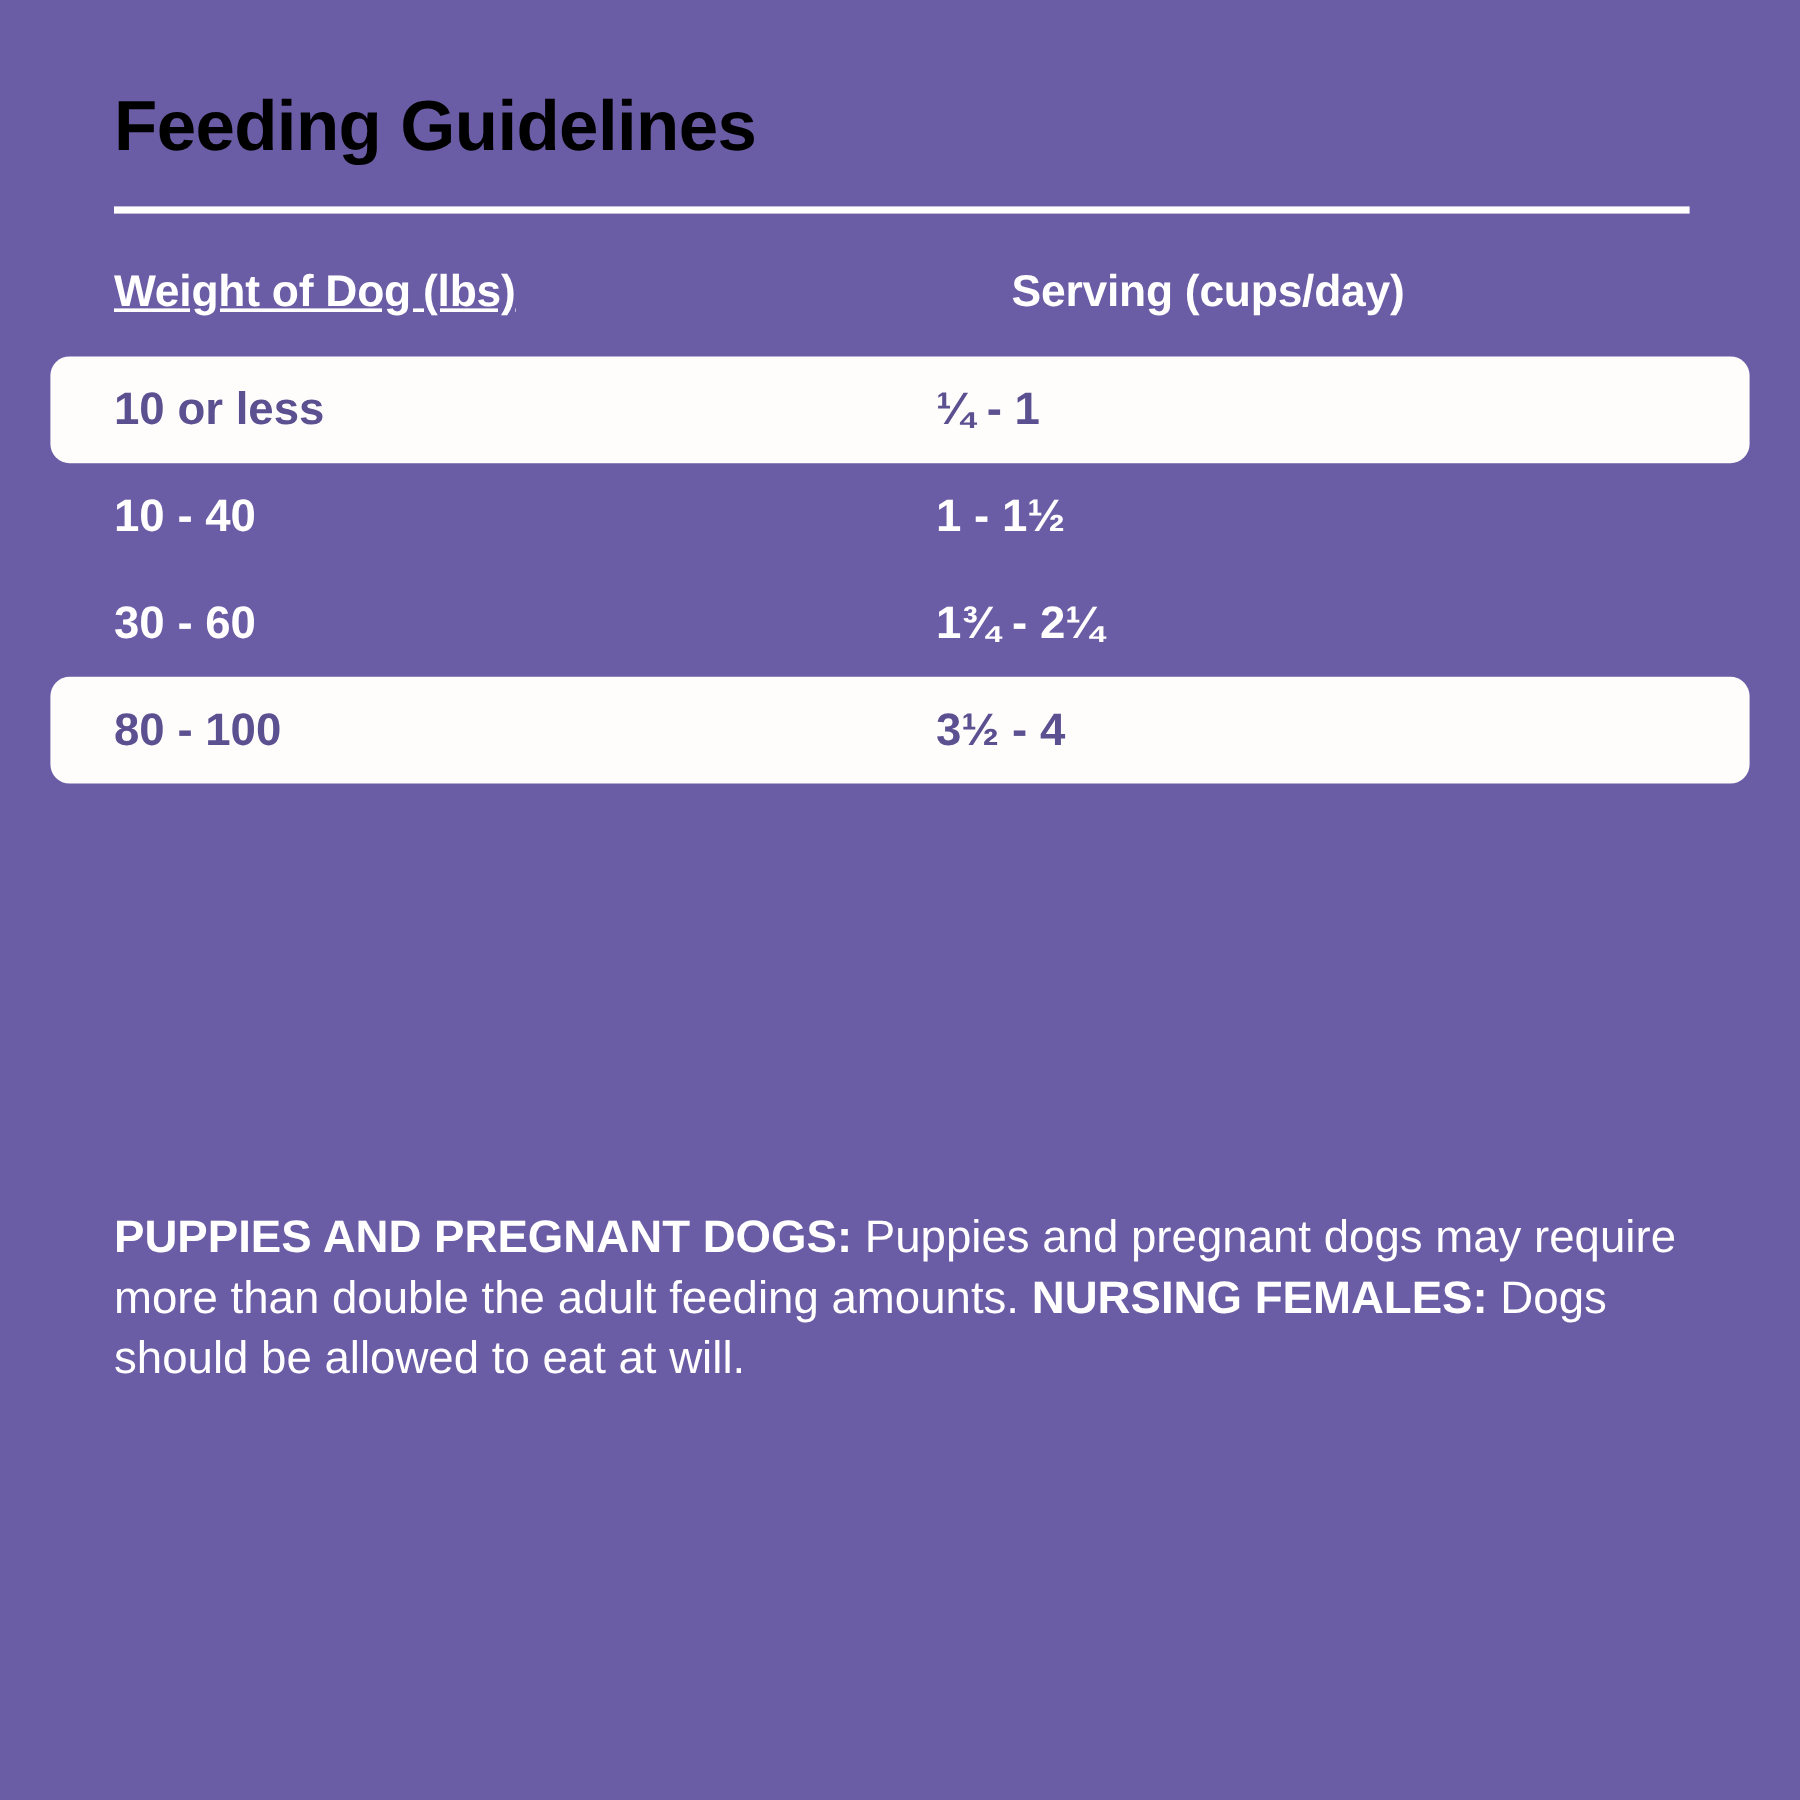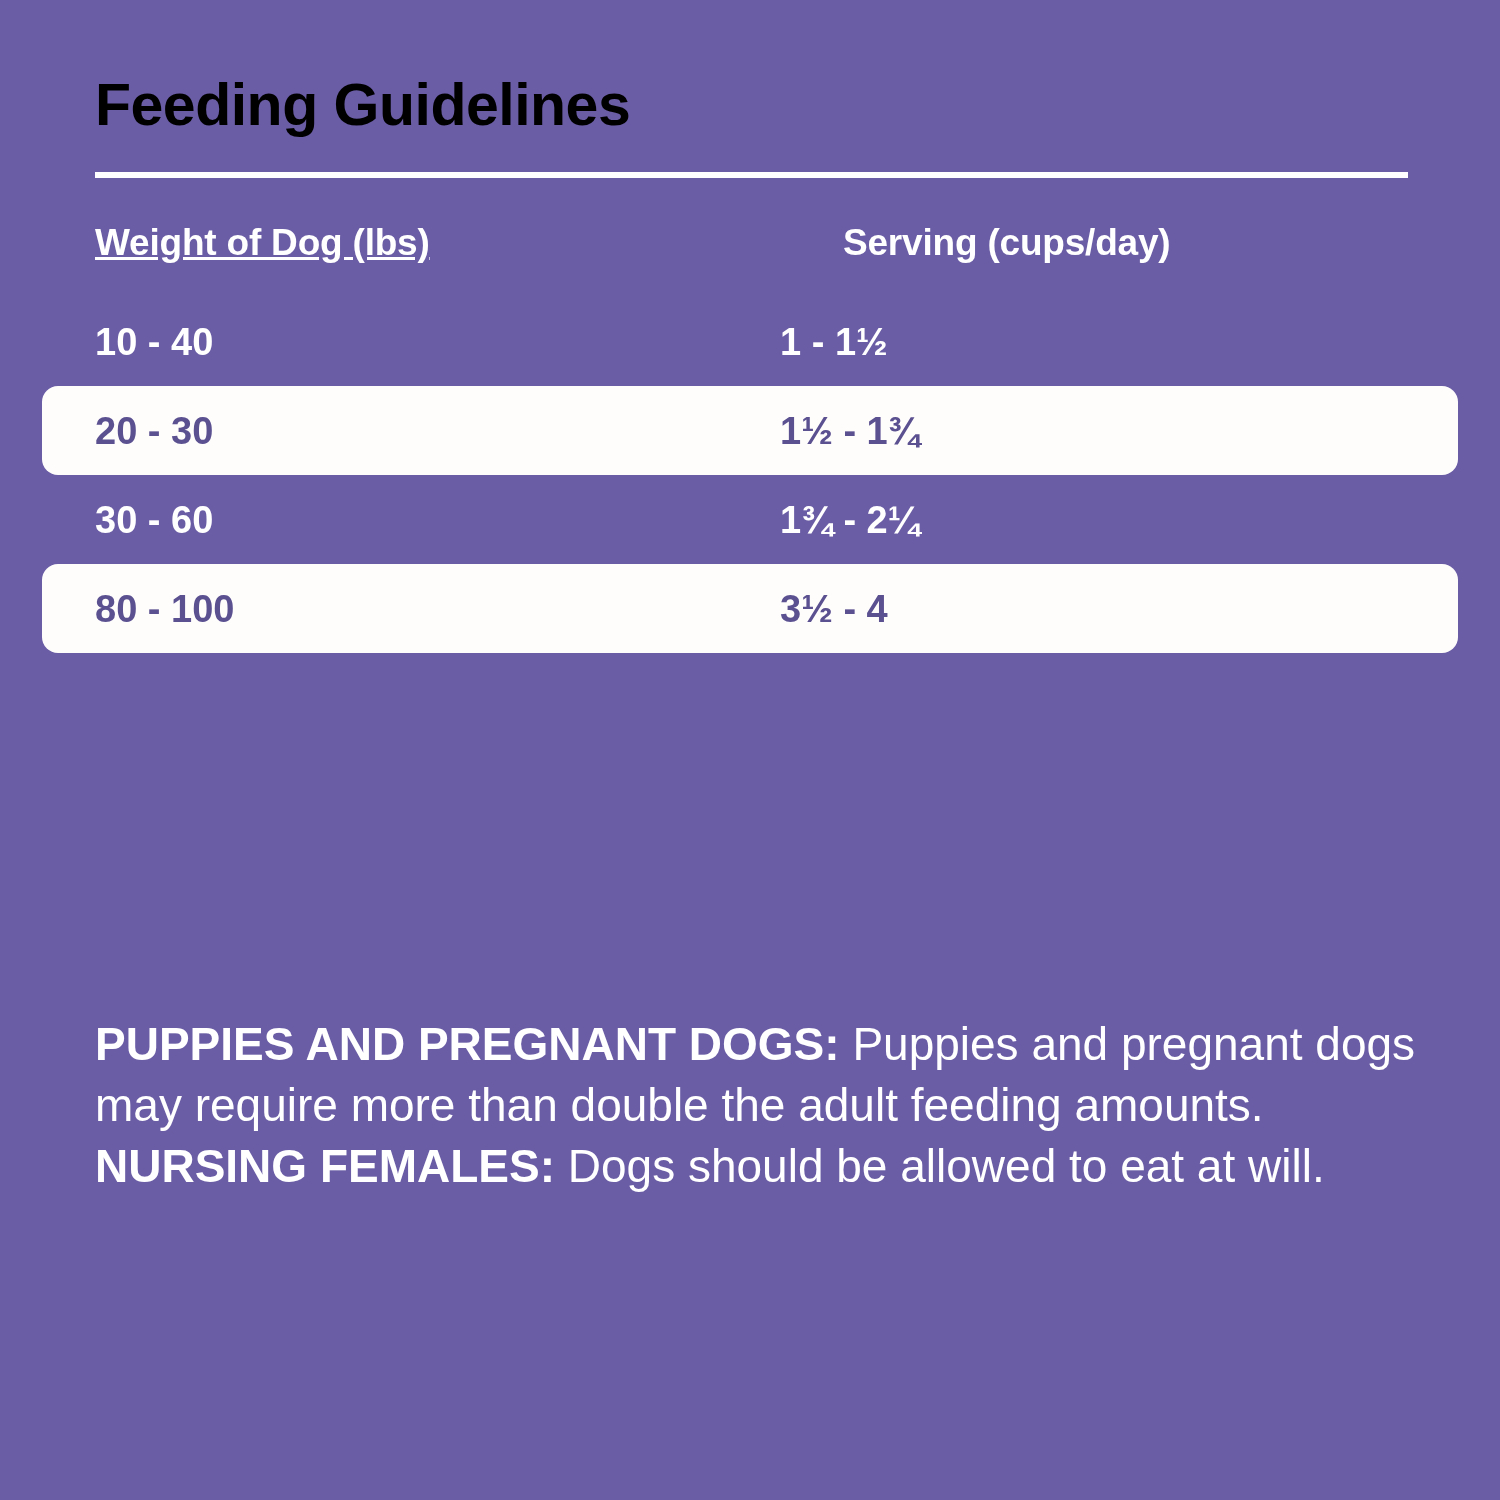--- a/index.html
+++ b/index.html
@@ -104,21 +104,21 @@
   }
   .cell.c1 { left: 95px; }
   .cell.c2 { left: 780px; }
 
   
   .note {
     position: absolute;
     left: 95px;
     top: 968px;
     width: 1330px;
-    font-size: 46px;
+    font-size: 38px;
     font-weight: 400;
     line-height: 1.33;
     color: #FFFFFF;
     letter-spacing: 0px;
   }
   .note b {
     font-weight: 700;
   }
 </style>
 </head>
@@ -130,32 +130,32 @@
 
   <div class="title-rule"></div>
 
   <div class="col-headers">
     <div class="col-head c1">Weight of Dog (lbs)</div>
     <div class="col-head c2">Serving (cups/day)</div>
   </div>
 
   <div class="table">
 
+    <div class="row alt">
+      <div class="pill"></div>
+      <div class="cell c1">10 or less</div>
+      <div class="cell c2">¼ - 1</div>
+    </div>
 
     <div class="row">
       <div class="pill"></div>
       <div class="cell c1">10 - 40</div>
       <div class="cell c2">1 - 1½</div>
     </div>
 
-    <div class="row alt">
-      <div class="pill"></div>
-      <div class="cell c1">20 - 30</div>
-      <div class="cell c2">1½ - 1¾</div>
-    </div>
 
     <div class="row">
       <div class="pill"></div>
       <div class="cell c1">30 - 60</div>
       <div class="cell c2">1¾ - 2¼</div>
     </div>
 
 
 
     <div class="row alt">

